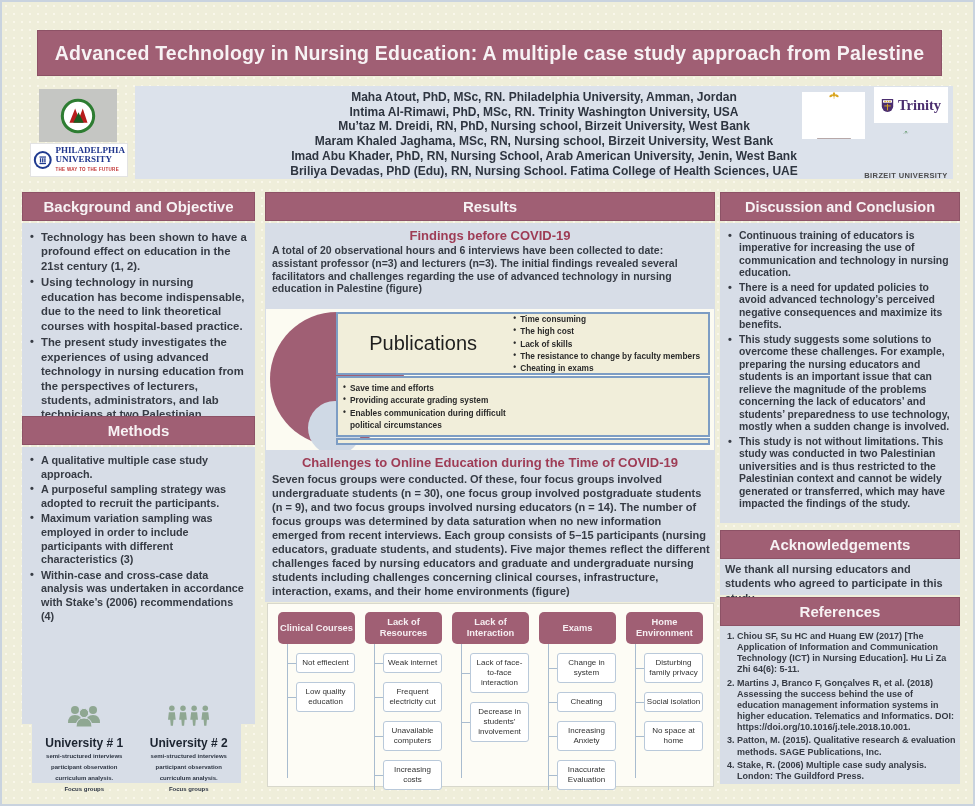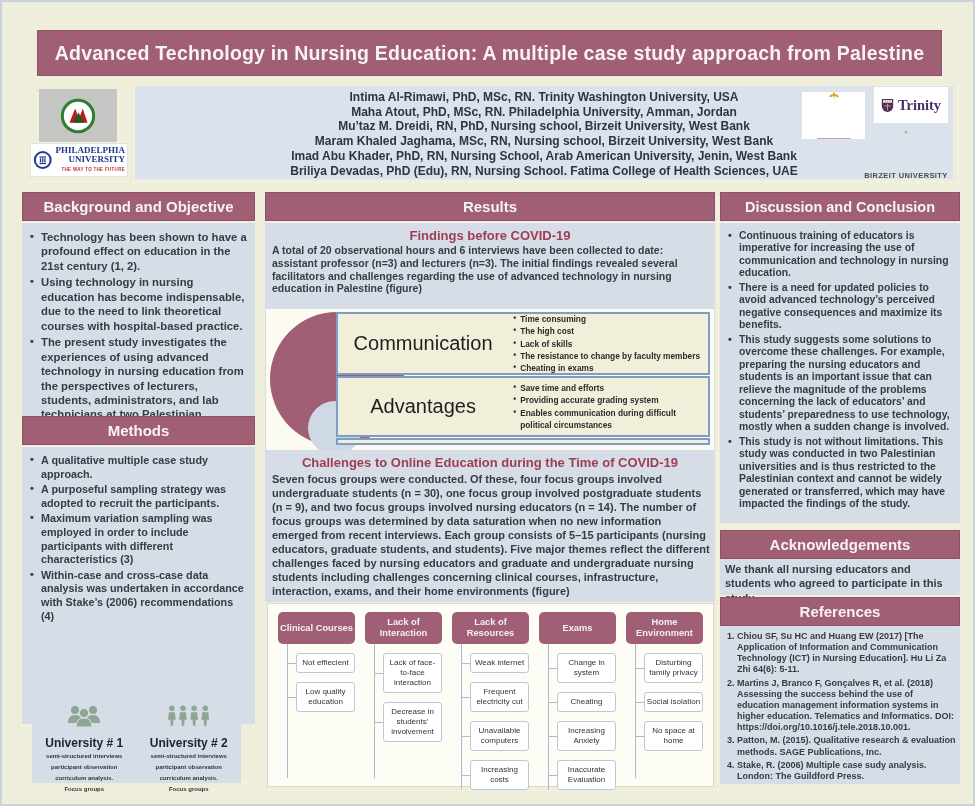--- a/index.html
+++ b/index.html
@@ -25,21 +25,21 @@
     color:#f7f2f4;font-size:19.5px;font-weight:bold;letter-spacing:.2px;
   }
   .author-strip{
     position:absolute;left:133px;top:84px;width:818px;height:93px;
     background:#dce2eb;text-align:center;padding-top:4px;box-sizing:border-box;
     font-size:12px;font-weight:bold;color:#2e3540;line-height:14.7px;
   }
   .logo-box{position:absolute;display:flex;align-items:center;justify-content:center;gap:36px;}
   .logo-aauj-box{left:37px;top:87px;width:78px;height:53px;background:#c5c6c3;}
   .logo-phila-box{left:28px;top:141px;width:98px;height:34px;background:#fff;border:1px solid #e3e3e3;gap:3px;padding:1px 2px;box-sizing:border-box;}
-  .phila-text{color:#20368c;font-family:"Liberation Serif",serif;font-weight:bold;font-size:9px;line-height:9.5px;text-align:right;}
+  .phila-text{color:#20368c;font-family:"Liberation Serif",serif;font-weight:bold;font-size:9px;line-height:9.5px;text-align:left;}
   .phila-tag{color:#c03030;font-size:4.5px;letter-spacing:.3px;font-family:"Liberation Sans",sans-serif;}
   .logo-fatima-box{left:800px;top:90px;width:63px;height:47px;background:#fff;flex-direction:column;}
   .fatima-caption{width:34px;height:3px;background:#b7a8a8;margin-top:2px;border-radius:1px;}
   .logo-trinity-box{left:872px;top:85px;width:74px;height:36px;background:#fff;gap:4px;}
   .trinity-text{font-family:"Liberation Serif",serif;color:#4b2e6f;font-size:14.5px;font-weight:bold;}
   .logo-birzeit{left:853px;top:129px;width:102px;height:49px;flex-direction:column;background:transparent;}
   .birzeit-text{font-size:7.5px;font-weight:bold;color:#4c4c4c;letter-spacing:.4px;margin-top:1px;}
   
   .sec-header{
     position:absolute;height:29px;background:#a05f74;border:1px solid #8d5266;
@@ -114,22 +114,22 @@
 </head>
 <body>
 
 <div class="poster">
 
   <div class="title-bar">
     <span>Advanced Technology in Nursing Education: A multiple case study approach from Palestine</span>
   </div>
 
   <div class="author-strip">
+    <div>Maha Atout, PhD, MSc, RN. Philadelphia University, Amman, Jordan</div>
     <div>Intima Al-Rimawi, PhD, MSc, RN. Trinity Washington University, USA</div>
-    <div>Maha Atout, PhD, MSc, RN. Philadelphia University, Amman, Jordan</div>
     <div>Mu’taz M. Dreidi, RN, PhD, Nursing school, Birzeit University, West Bank</div>
     <div>Maram Khaled Jaghama, MSc, RN, Nursing school, Birzeit University, West Bank</div>
     <div>Imad Abu Khader, PhD, RN, Nursing School, Arab American University, Jenin, West Bank</div>
     <div>Briliya Devadas, PhD (Edu), RN, Nursing School. Fatima College of Health Sciences, UAE</div>
   </div>
 
   <div class="logo-box logo-aauj-box">
     <svg viewBox="0 0 40 40" width="38" height="38">
       <circle cx="20" cy="20" r="16.5" fill="#ffffff" stroke="#2e7d32" stroke-width="3.2"></circle>
       <path d="M11 27 L17 12 L21 23 L25 12 L30 27 Z" fill="#b71c1c"></path>
@@ -259,33 +259,32 @@
   </div>
   <div class="panel" id="panel-results">
     <div class="sub-heading findings-heading">Findings before COVID-19</div>
     <div class="findings-text">A total of 20 observational hours and 6 interviews have been collected to date: assistant professor (n=3) and lecturers (n=3). The initial findings revealed several facilitators and challenges regarding the use of advanced technology in nursing education in Palestine (figure)</div>
 
     <div class="figure1">
       <div class="fig1-circle"></div>
       <div class="fig1-cut"></div>
       <div class="fig1-rows">
         <div class="fig1-row r1">
-          <div class="fig1-label">Communication</div>
+          <div class="fig1-label">Publications</div>
           <div class="fig1-items">
               <ul>
             <li>Time consuming</li>
             <li>The high cost</li>
             <li>Lack of skills</li>
             <li>The resistance to change by faculty members</li>
             <li>Cheating in exams</li>
           </ul>
             </div>
         </div>
         <div class="fig1-row r2">
-          <div class="fig1-label">Advantages</div>
           <div class="fig1-items">
               <ul>
             <li>Save time and efforts</li>
             <li>Providing accurate grading system</li>
             <li>Enables communication during difficult political circumstances</li>
           </ul>
             </div>
         </div>
         <div class="fig1-row r3"></div>
       </div>
@@ -297,33 +296,33 @@
 
   <div class="figure2">
     <div class="fc-col">
       <div class="fc-header">Clinical Courses</div>
       <div class="fc-branches">
         <div class="fc-item">Not effiecient</div>
         <div class="fc-item">Low quality education</div>
       </div>
     </div>
     <div class="fc-col">
-      <div class="fc-header">Lack of Interaction</div>
-      <div class="fc-branches">
-        <div class="fc-item">Lack of face-to-face interaction</div>
-        <div class="fc-item">Decrease in students’ involvement</div>
-      </div>
-    </div>
-    <div class="fc-col">
       <div class="fc-header">Lack of Resources</div>
       <div class="fc-branches">
         <div class="fc-item">Weak internet</div>
         <div class="fc-item">Frequent electricity cut</div>
         <div class="fc-item">Unavailable computers</div>
         <div class="fc-item">Increasing costs</div>
+      </div>
+    </div>
+    <div class="fc-col">
+      <div class="fc-header">Lack of Interaction</div>
+      <div class="fc-branches">
+        <div class="fc-item">Lack of face-to-face interaction</div>
+        <div class="fc-item">Decrease in students’ involvement</div>
       </div>
     </div>
     <div class="fc-col">
       <div class="fc-header">Exams</div>
       <div class="fc-branches">
         <div class="fc-item">Change in system</div>
         <div class="fc-item">Cheating</div>
         <div class="fc-item">Increasing Anxiety</div>
         <div class="fc-item">Inaccurate Evaluation</div>
       </div>

